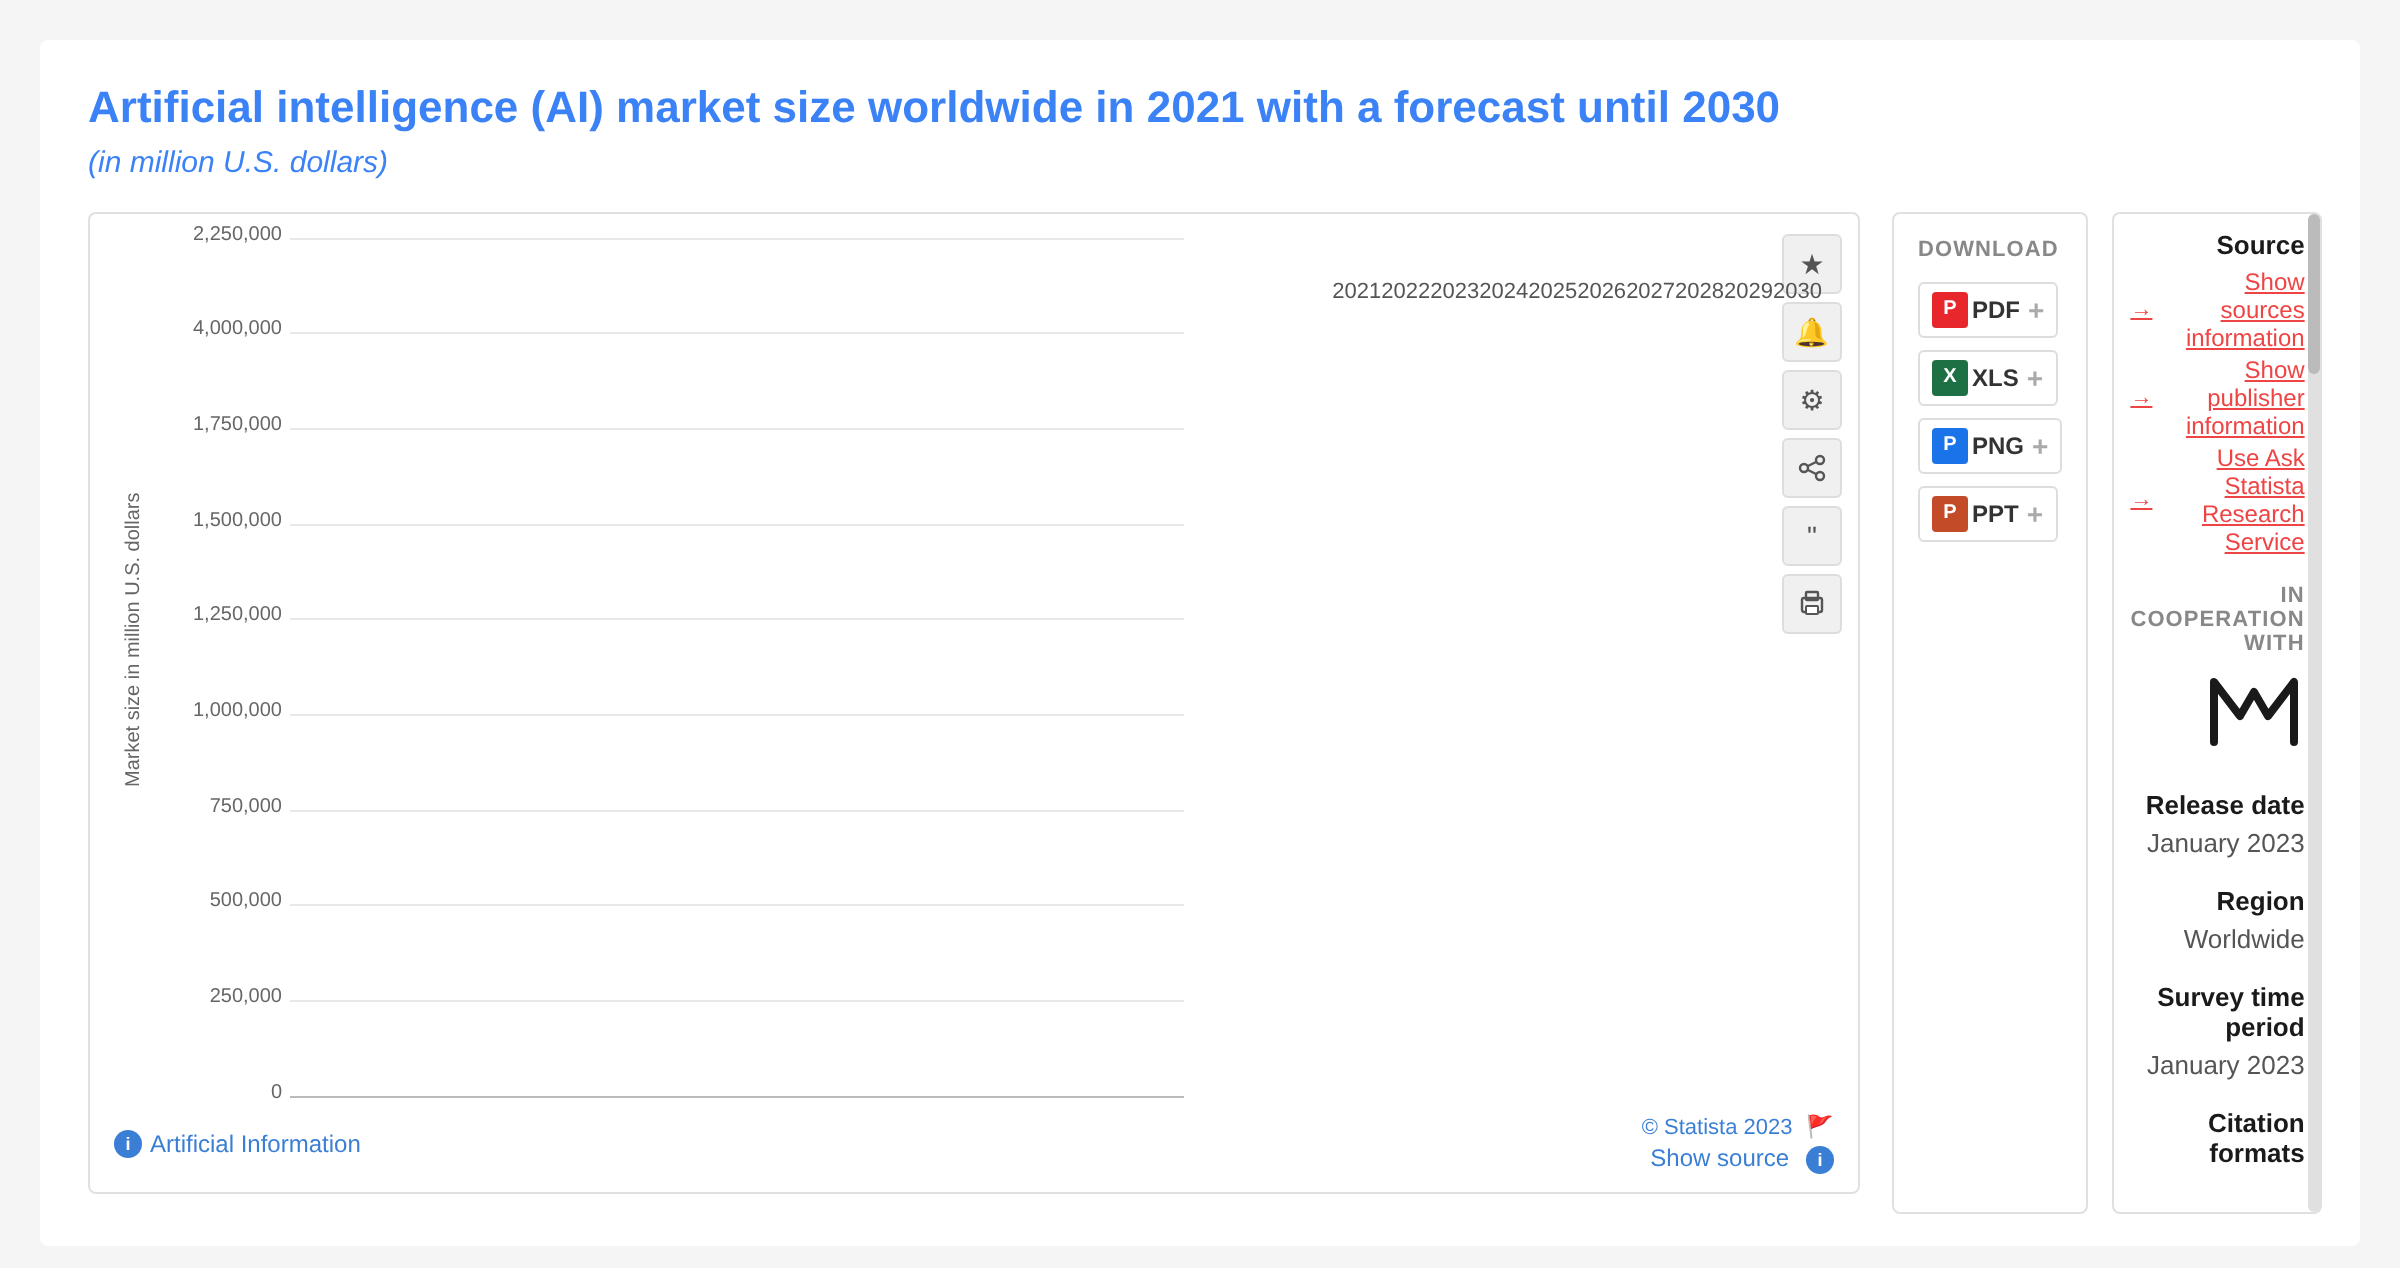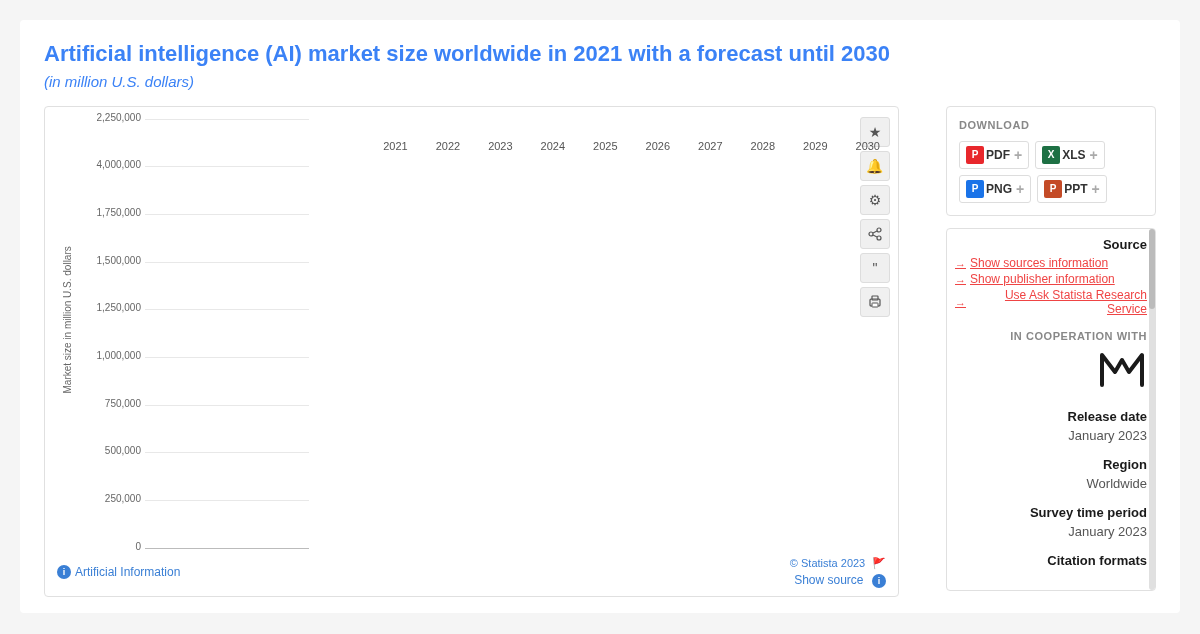--- a/index.html
+++ b/index.html
@@ -118,21 +118,20 @@
       background: #3a7fd5;
       border-radius: 1px 1px 0 0;
       width: 70%;
       max-width: 48px;
     }
     .x-axis {
       display: flex;
       justify-content: flex-end;
       padding: 21px 10px 0;
       margin-left: 64px;
-      gap: 28px;
     }
     .x-label {
       font-size: 11px;
       color: #555;
       flex: 1;
       text-align: center;
     }
     .chart-toolbar {
       position: absolute;
       top: 10px;
@@ -181,23 +180,22 @@
       color: #3a7fd5;
       cursor: pointer;
       font-size: 12px;
     }
 
     
     .sidebar {
       width: 210px;
       flex-shrink: 0;
       display: flex;
-      flex-direction: column;
+      flex-direction: row;
       gap: 12px;
-      margin-left: 31px;
     }
     .download-box {
       border: 1px solid #e0e0e0;
       border-radius: 4px;
       padding: 12px;
     }
     .download-title {
       font-size: 11px;
       font-weight: 700;
       color: #888;

